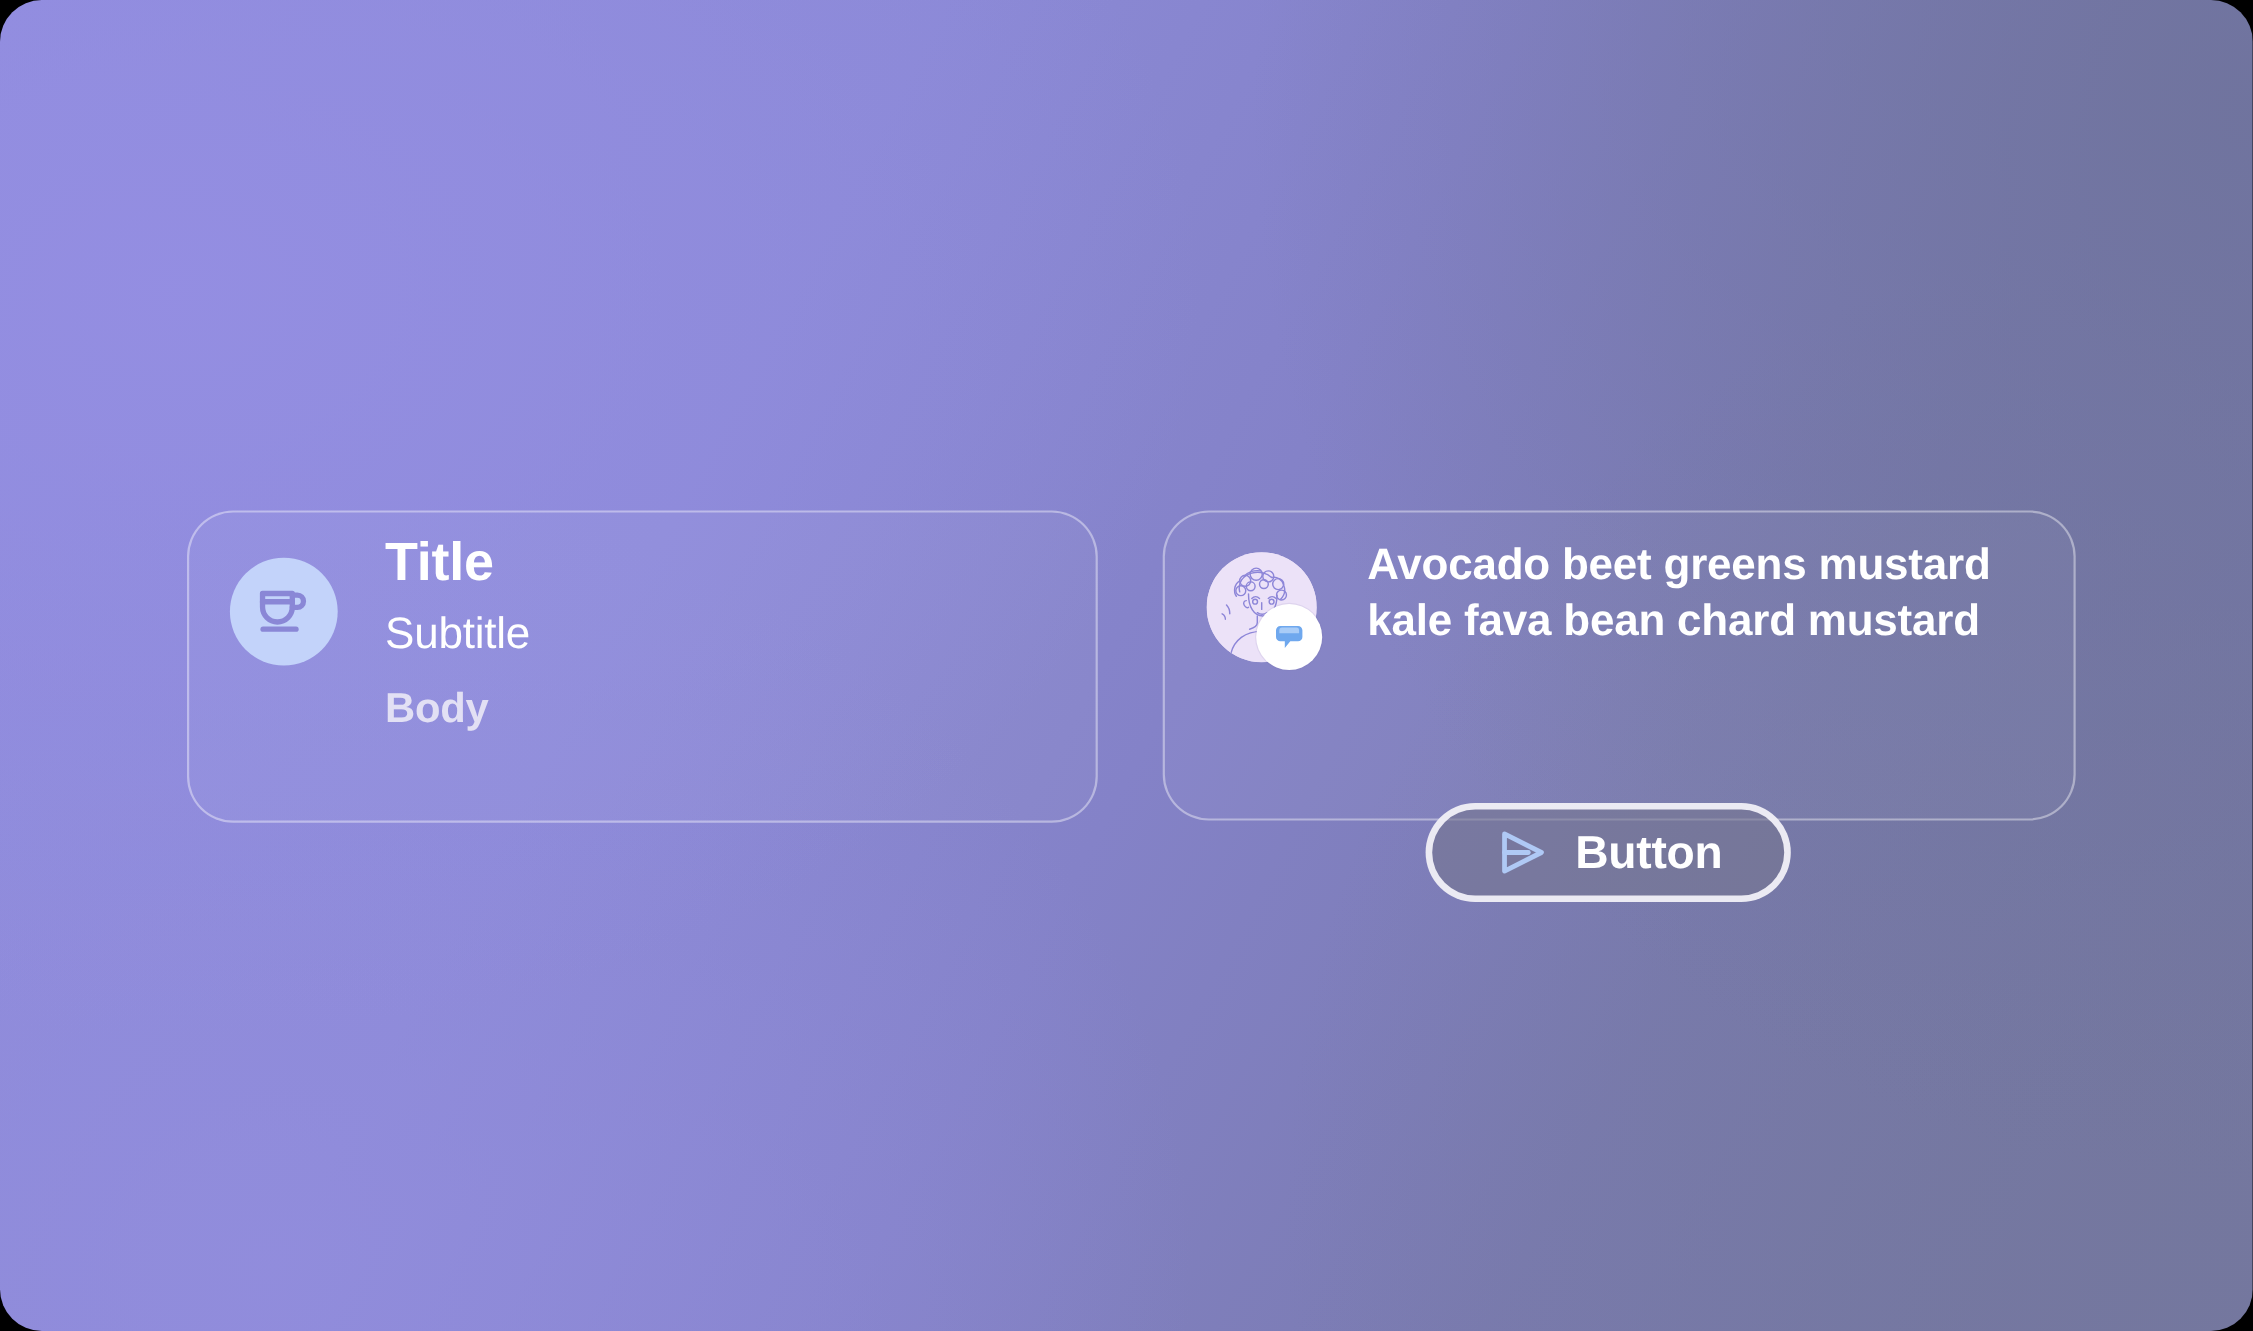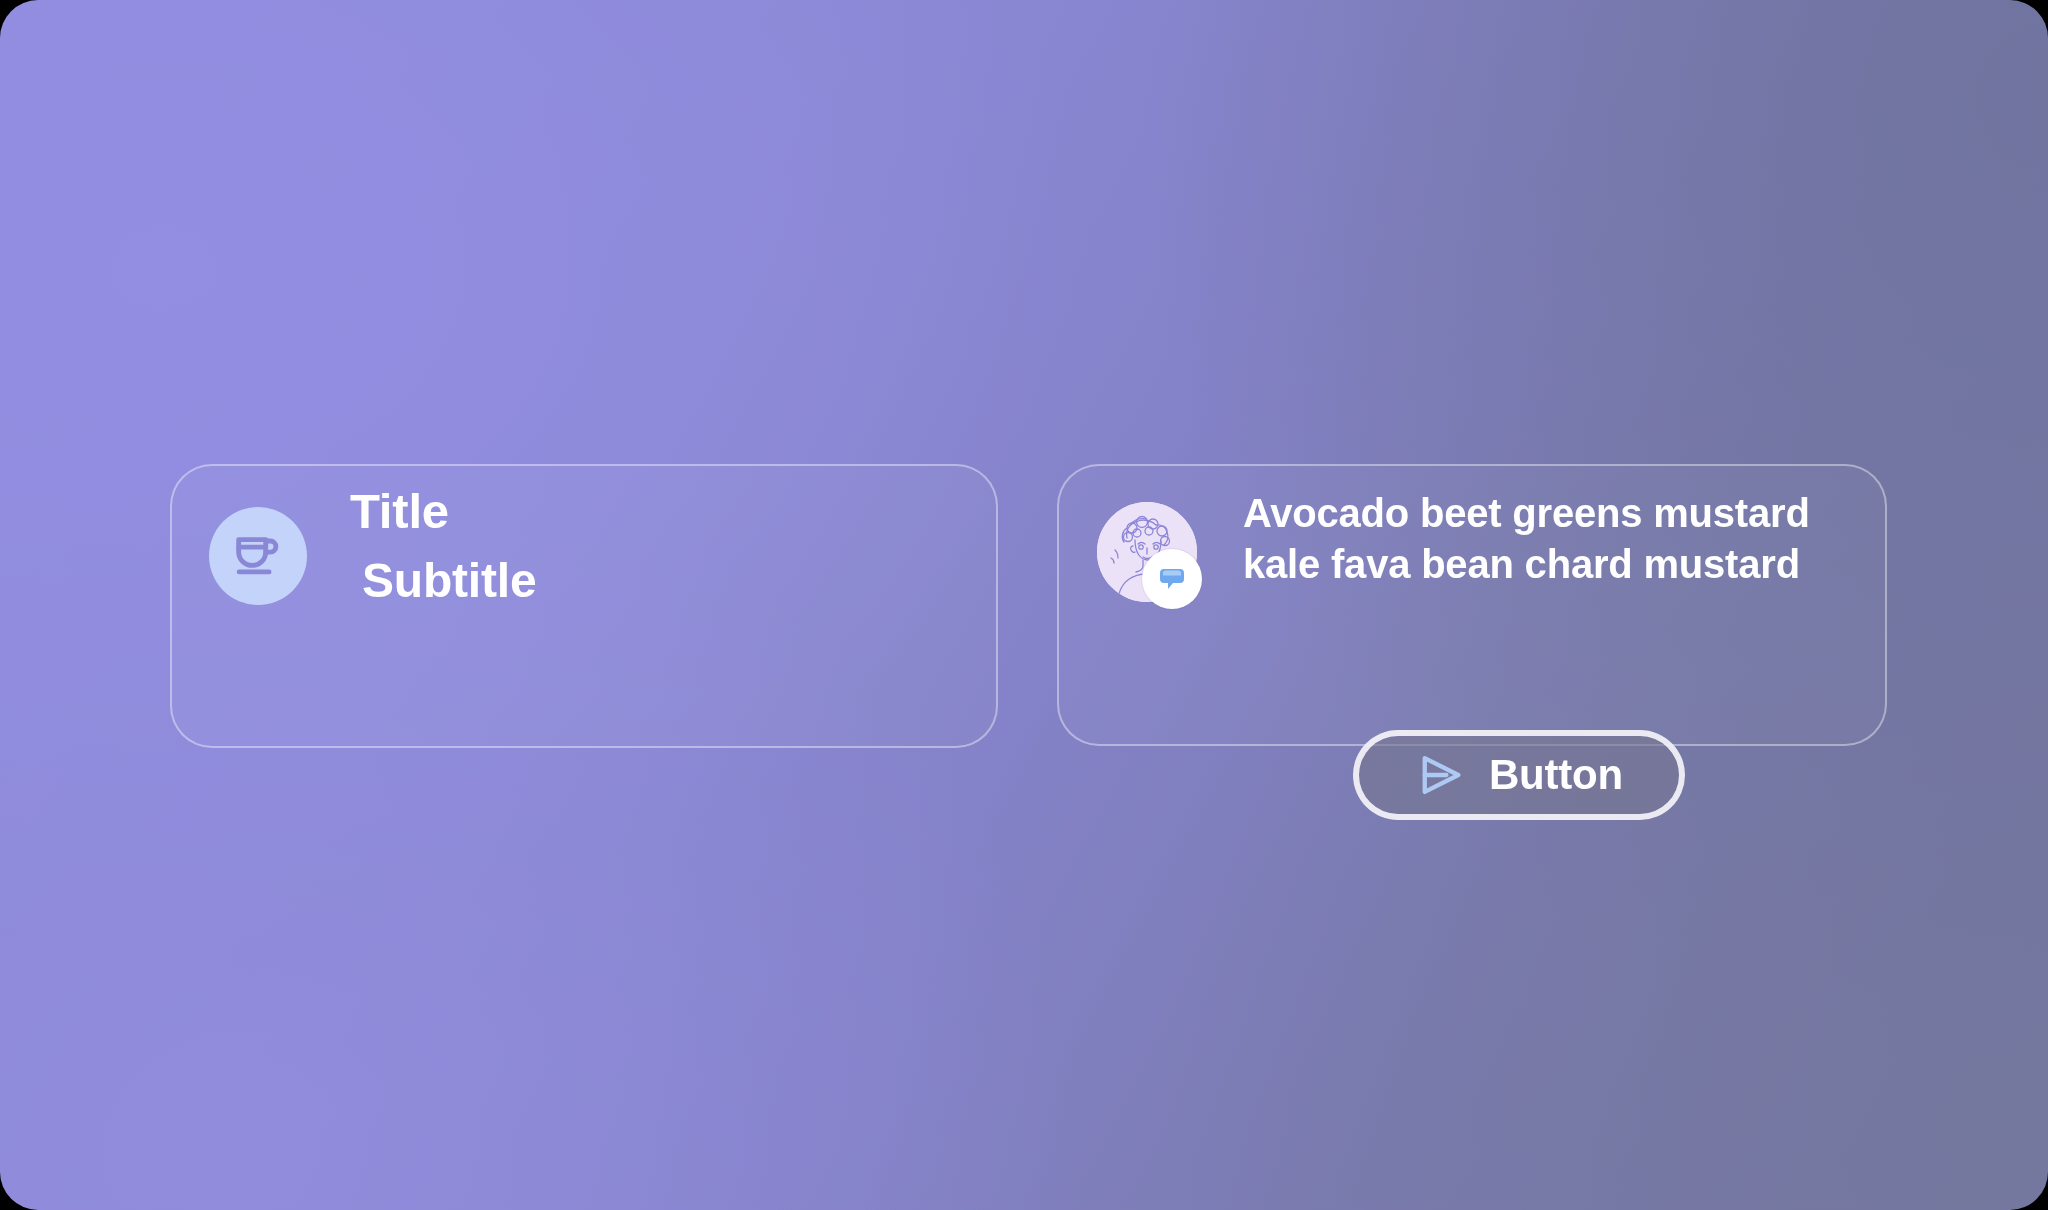--- a/index.html
+++ b/index.html
@@ -60,26 +60,26 @@
   }
   .t-title {
     font-size: 49px;
     font-weight: 700;
     color: #ffffff;
     line-height: 1.12;
     letter-spacing: -0.2px;
     margin: 0;
   }
   .t-subtitle {
-    font-size: 48px;
-    font-weight: 700;
+    font-size: 40px;
+    font-weight: 400;
     color: #ffffff;
     line-height: 1.18;
     letter-spacing: -0.2px;
-    margin: 14px 0 0 12px;
+    margin: 14px 0 0 0;
   }
   .t-body {
     font-size: 38px;
     font-weight: 700;
     color: #e2e0f4;
     line-height: 1.18;
     letter-spacing: -0.2px;
     margin: 22px 0 0 0;
   }
 
@@ -119,21 +119,21 @@
     font-size: 40px;
     font-weight: 700;
     color: #ffffff;
     line-height: 1.27;
     letter-spacing: -0.2px;
   }
 
   
   #action-button {
     position: absolute;
-    left: 1353px;
+    left: 1296px;
     top: 730px;
     width: 332px;
     height: 90px;
     box-sizing: border-box;
     border: 6px solid rgba(244,243,250,0.93);
     border-radius: 46px;
     background: rgba(118,118,146,0.62);
     display: flex;
     align-items: center;
     justify-content: center;
@@ -162,20 +162,21 @@
         <path d="M4 5.2h11.2v5.1a5.6 5.6 0 0 1-11.2 0z"></path>
         <line x1="4" y1="8.3" x2="15.2" y2="8.3"></line>
         <path d="M15.2 5.8h1.9a2.3 2.3 0 0 1 0 4.6h-1.9"></path>
         <line x1="4.2" y1="18.6" x2="16.6" y2="18.6"></line>
       </svg>
     </div>
 
     <div class="left-text">
       <p class="t-title">Title</p>
       <p class="t-subtitle">Subtitle</p>
+      <p class="t-body">Body</p>
     </div>
   </div>
 
   <div class="card" id="card-right">
 
     <div class="person-avatar-wrap">
       <div class="person-avatar">
         <svg width="100" height="100" viewBox="0 0 100 100">
           <rect width="100" height="100" fill="#ECE2F8"></rect>
           <g fill="none" stroke="#8D86D8" stroke-width="1.3" stroke-linecap="round" stroke-linejoin="round">

